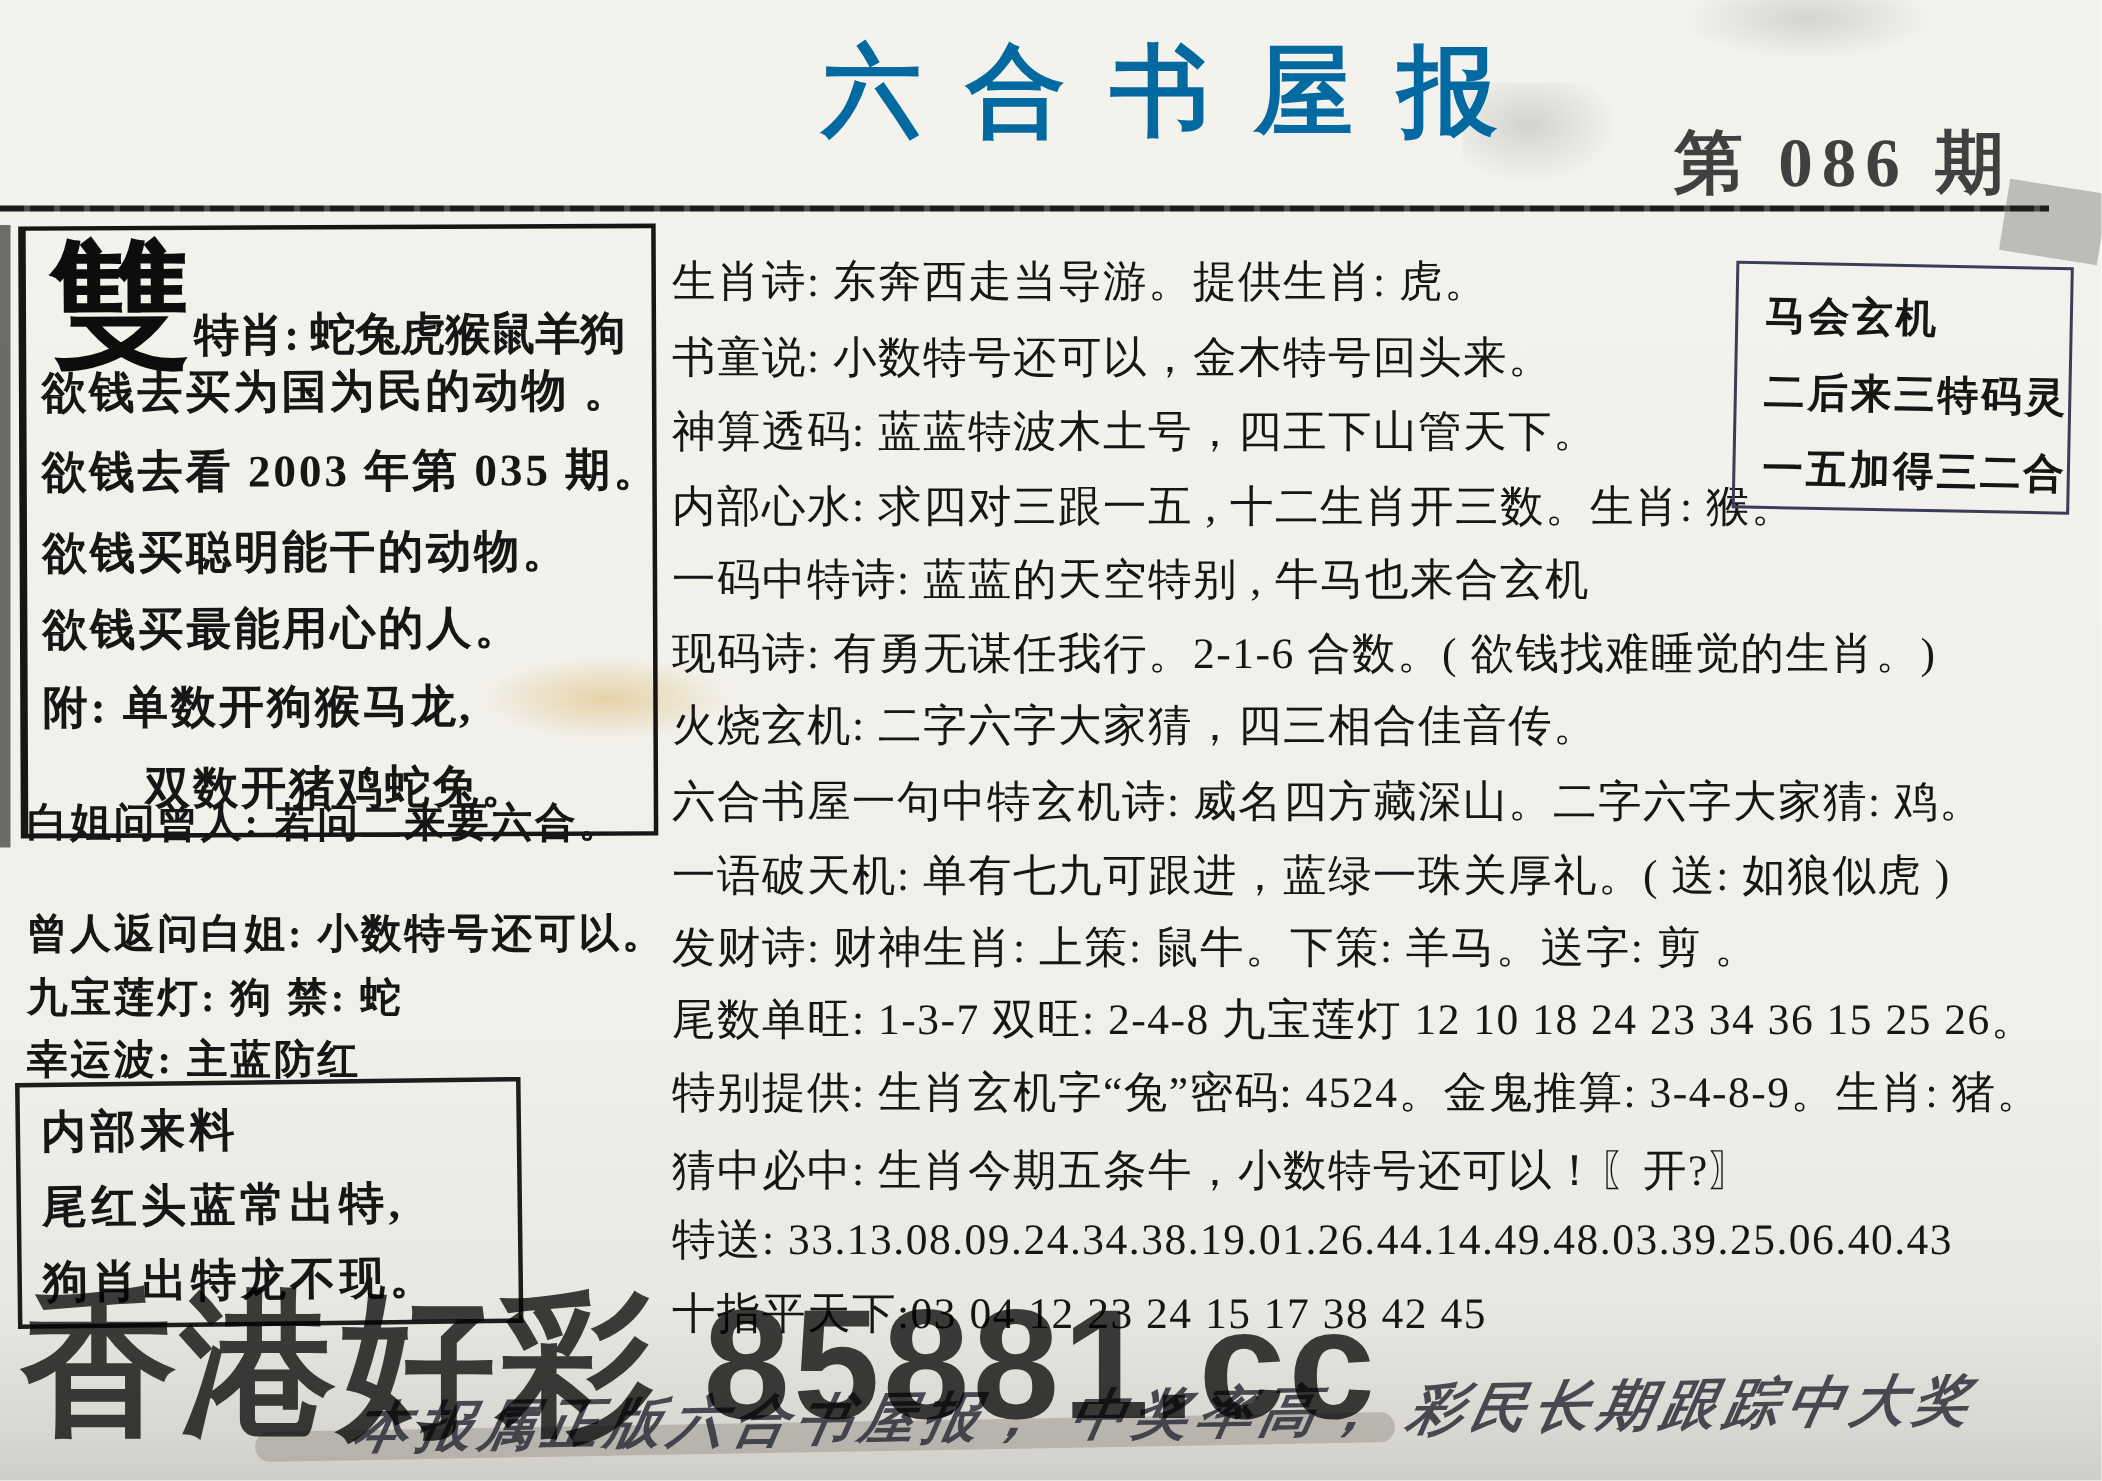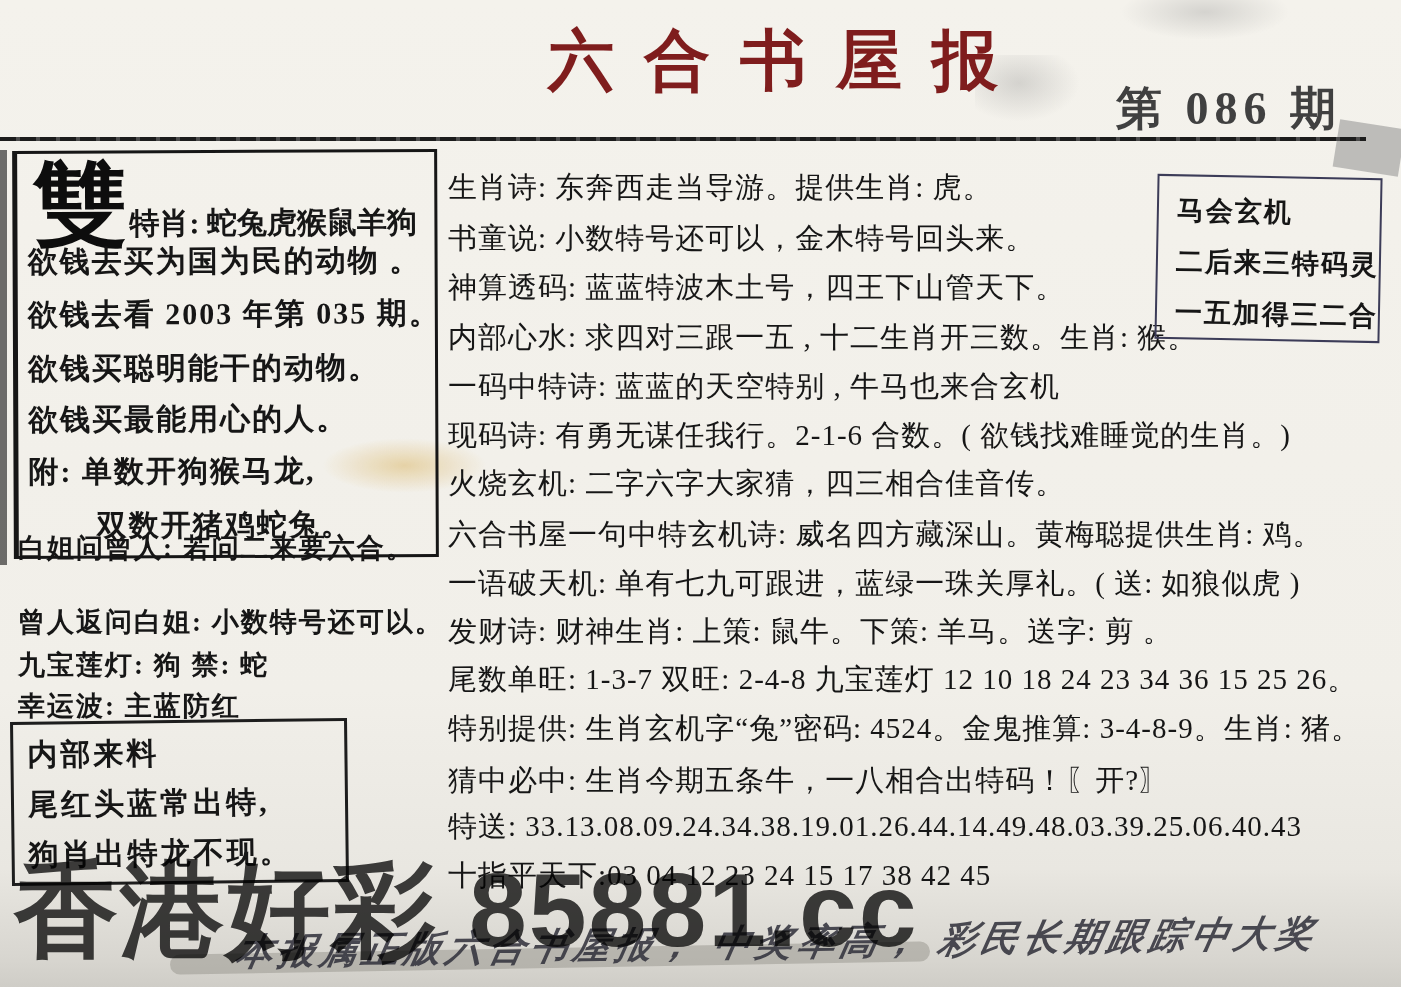--- a/index.html
+++ b/index.html
@@ -6,21 +6,21 @@
   body{
     width:1401px;height:987px;position:relative;overflow:hidden;
     background:linear-gradient(180deg,#f4f2ec 0%,#f1efe9 70%,#e9e7e1 88%,#d8d6d0 97%,#cfcdc7 100%);
     font-family:"Liberation Serif","DejaVu Serif",serif;
     color:#161616;
   }
   .abs{position:absolute;}
   .nowrap{white-space:nowrap;}
 
   
-  .title{left:548px;top:16px;font-size:66px;font-weight:700;letter-spacing:30px;color:#7f1d1d;z-index:40;}
+  .title{left:548px;top:16px;font-size:66px;font-weight:700;letter-spacing:30px;color:#0369a1;z-index:40;}
   .issue{left:1116px;top:78px;font-size:46px;font-weight:700;color:#404040;letter-spacing:6px;z-index:40;}
   .hrule{left:0;top:137px;width:1366px;height:4px;z-index:35;
     background:repeating-linear-gradient(90deg,#1c1c1c 0 16px,#4a4a4a 16px 20px);}
   .corner-smudge{left:1336px;top:124px;width:66px;height:48px;background:#8f8f8f;opacity:.55;transform:rotate(9deg);z-index:34;}
   .top-smudge{left:975px;top:55px;width:110px;height:70px;z-index:5;
     background:radial-gradient(ellipse at 40% 40%,rgba(130,130,130,.28),rgba(130,130,130,0) 65%);}
   .top-right-smudge{left:1120px;top:0px;width:170px;height:40px;z-index:5;
     background:radial-gradient(ellipse at 50% 30%,rgba(140,140,140,.30),rgba(140,140,140,0) 70%);}
 
   
@@ -92,26 +92,26 @@
   <div class="abs b2l nowrap" style="top:110px">狗肖出特龙不现。</div>
 </div>
 
 <div class="abs ml" style="top:168px">生肖诗: 东奔西走当导游。提供生肖: 虎。</div>
 <div class="abs ml" style="top:219px">书童说: 小数特号还可以，金木特号回头来。</div>
 <div class="abs ml" style="top:268px">神算透码: 蓝蓝特波木土号，四王下山管天下。</div>
 <div class="abs ml" style="top:318px">内部心水: 求四对三跟一五 , 十二生肖开三数。生肖: 猴。</div>
 <div class="abs ml" style="top:367px">一码中特诗: 蓝蓝的天空特别 , 牛马也来合玄机</div>
 <div class="abs ml" style="top:416px">现码诗: 有勇无谋任我行。2-1-6 合数。( 欲钱找难睡觉的生肖。)</div>
 <div class="abs ml" style="top:464px">火烧玄机: 二字六字大家猜，四三相合佳音传。</div>
-<div class="abs ml" style="top:515px">六合书屋一句中特玄机诗: 威名四方藏深山。黄梅聪提供生肖: 鸡。</div>
+<div class="abs ml" style="top:515px">六合书屋一句中特玄机诗: 威名四方藏深山。二字六字大家猜: 鸡。</div>
 <div class="abs ml" style="top:564px">一语破天机: 单有七九可跟进，蓝绿一珠关厚礼。( 送: 如狼似虎 )</div>
 <div class="abs ml" style="top:612px">发财诗: 财神生肖: 上策: 鼠牛。下策: 羊马。送字: 剪 。</div>
 <div class="abs ml" style="top:660px">尾数单旺: 1-3-7 双旺: 2-4-8 九宝莲灯 12 10 18 24 23 34 36 15 25 26。</div>
 <div class="abs ml" style="top:709px">特别提供: 生肖玄机字“兔”密码: 4524。金鬼推算: 3-4-8-9。生肖: 猪。</div>
-<div class="abs ml" style="top:761px">猜中必中: 生肖今期五条牛，一八相合出特码！〖开?〗</div>
+<div class="abs ml" style="top:761px">猜中必中: 生肖今期五条牛，小数特号还可以！〖开?〗</div>
 <div class="abs ml" style="top:807px">特送: 33.13.08.09.24.34.38.19.01.26.44.14.49.48.03.39.25.06.40.43</div>
 <div class="abs ml" style="top:856px">十指平天下:03 04 12 23 24 15 17 38 42 45</div>
 
 <div class="abs rbox">
   <div class="abs rl" style="top:16px">马会玄机</div>
   <div class="abs rl" style="top:67px">二后来三特码灵</div>
   <div class="abs rl" style="top:118px">一五加得三二合</div>
 </div>
 
 <div class="abs footer">本报属正版六合书屋报， 中奖率高， 彩民长期跟踪中大奖</div>

